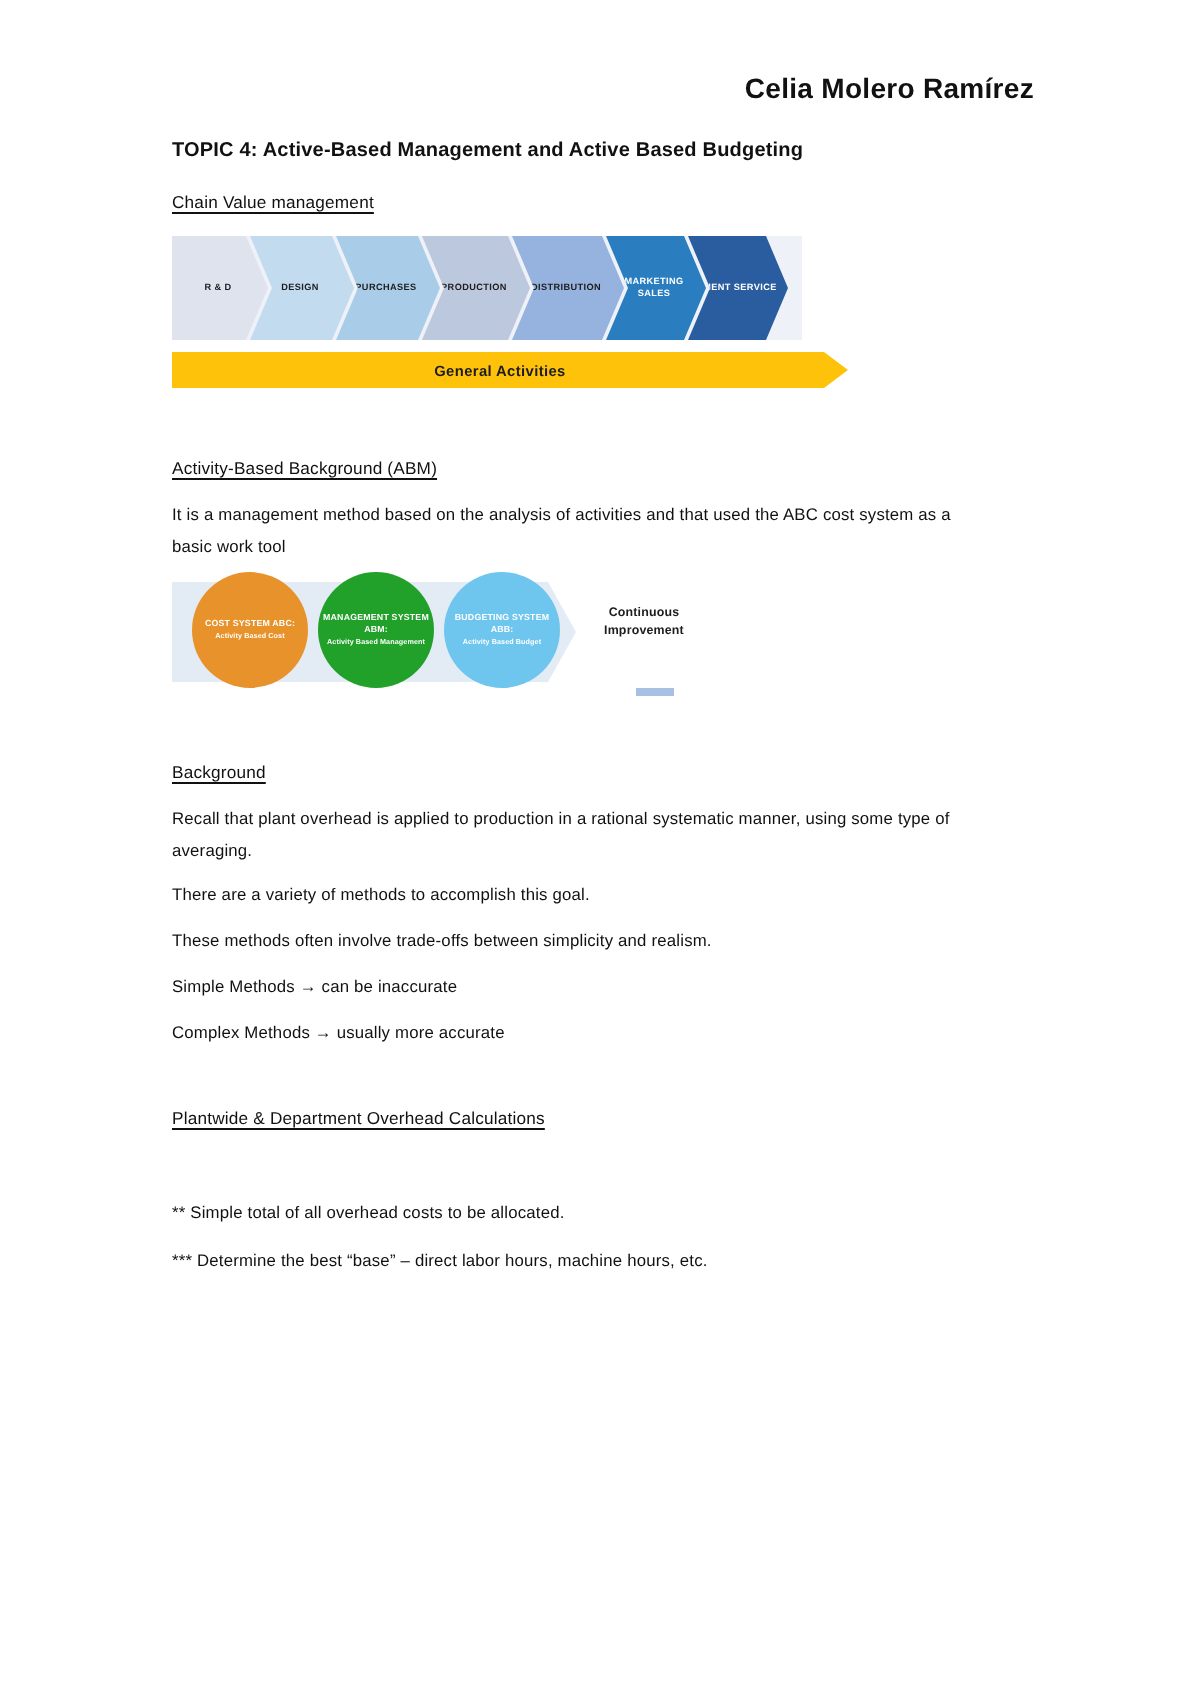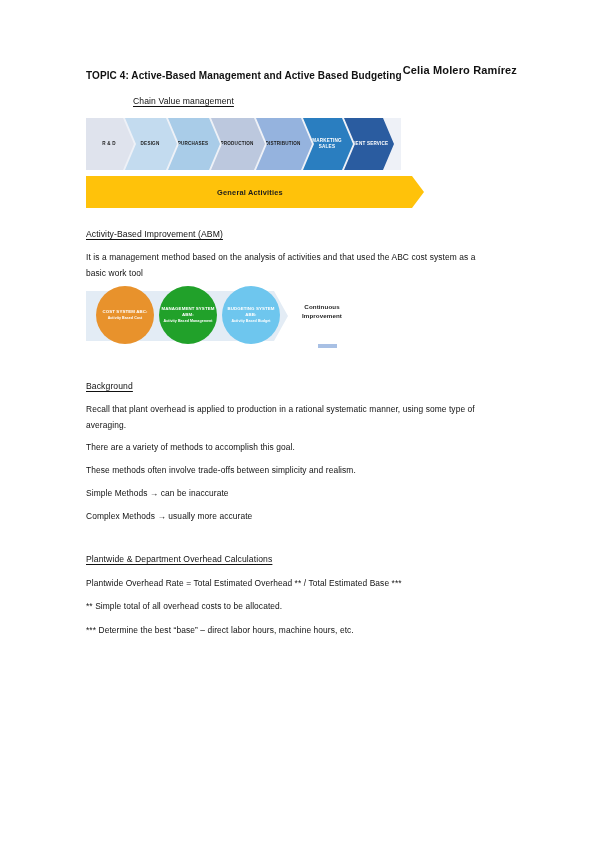--- a/index.html
+++ b/index.html
@@ -22,25 +22,24 @@
     background: #ffffff;
   }
 
   
   .author {
     position: absolute;
     top: 36px;
     left: 0;
     width: 517px;
     text-align: right;
-    font-size: 11px;
+    font-size: 14px;
     font-weight: bold;
     letter-spacing: 0.15px;
     color: #111111;
-    margin-top: 28px;
   }
 
   
   .topic-title {
     position: absolute;
     left: 86px;
     top: 70px;
     font-size: 10px;
     font-weight: bold;
     letter-spacing: 0.1px;
@@ -112,21 +111,21 @@
   .chev.notch {
     -webkit-clip-path: polygon(0 0, calc(100% - 11px) 0, 100% 50%, calc(100% - 11px) 100%, 0 100%, 11px 50%);
     clip-path: polygon(0 0, calc(100% - 11px) 0, 100% 50%, calc(100% - 11px) 100%, 0 100%, 11px 50%);
   }
 
   .ga-bar {
     position: absolute;
     left: 0;
     top: 58px;
     width: 338px;
-    height: 32px;
+    height: 18px;
     background: #ffc20a;
     -webkit-clip-path: polygon(0 0, calc(100% - 12px) 0, 100% 50%, calc(100% - 12px) 100%, 0 100%);
     clip-path: polygon(0 0, calc(100% - 12px) 0, 100% 50%, calc(100% - 12px) 100%, 0 100%);
     display: flex;
     align-items: center;
     justify-content: center;
     text-align: center;
   }
   .ga-label {
     font-size: 7.4px;
@@ -209,21 +208,21 @@
 </style>
 </head>
 <body>
 
 <div class="page">
 
   <div class="author">Celia Molero Ramírez</div>
 
   <div class="topic-title">TOPIC 4: Active-Based Management and Active Based Budgeting</div>
 
-  <div class="heading-ul" style="top:96px;margin-left:47px;">Chain Value management</div>
+  <div class="heading-ul" style="top:96px;">Chain Value management</div>
 
   <div class="vc-wrap">
     <div class="vc-band"></div>
     <div class="vc-chevrons" id="vc-chevrons">
         <div class="chev" style="background: rgb(223, 227, 237); color: rgb(29, 29, 29); width: 48px; z-index: 10;">
           <span>R &amp; D</span>
         </div>
         <div class="chev notch" style="background: rgb(195, 219, 239); color: rgb(29, 29, 29); width: 52px; z-index: 11;">
           <span>DESIGN</span>
         </div>
@@ -241,21 +240,21 @@
         </div>
         <div class="chev notch" style="background: rgb(42, 92, 160); color: rgb(255, 255, 255); width: 50px; z-index: 16;">
           <span>CLIENT SERVICE</span>
         </div>
       </div>
     <div class="ga-bar">
       <span class="ga-label">General Activities</span>
     </div>
   </div>
 
-  <div class="heading-ul" style="top:229px;">Activity-Based Improvement (ABM)</div>
+  <div class="heading-ul" style="top:229px;">Activity-Based Background (ABM)</div>
   <div class="para w-wide" style="top:250px;">It is a management method based on the analysis of activities and that used the ABC cost system as a basic work tool</div>
 
   <div class="abm-wrap">
     <div class="abm-band"></div>
 
     <div class="circle c-orange">
       <span class="c-main">COST SYSTEM ABC:</span>
       <span class="c-sub">Activity Based Cost</span>
     </div>
 
@@ -276,17 +275,16 @@
   <div class="heading-ul" style="top:381px;">Background</div>
 
   <div class="para w-wide" style="top:402px;">Recall that plant overhead is applied to production in a rational systematic manner, using some type of averaging.</div>
   <div class="para w-wide" style="top:440px;">There are a variety of methods to accomplish this goal.</div>
   <div class="para w-wide" style="top:463px;">These methods often involve trade-offs between simplicity and realism.</div>
   <div class="para w-wide" style="top:486px;">Simple Methods → can be inaccurate</div>
   <div class="para w-wide" style="top:509px;">Complex Methods → usually more accurate</div>
 
   <div class="heading-ul" style="top:554px;">Plantwide &amp; Department Overhead Calculations</div>
 
-  <div class="para w-wide" style="top:576px;">Plantwide Overhead Rate = Total Estimated Overhead ** / Total Estimated Base ***</div>
   <div class="para w-wide" style="top:599px;">** Simple total of all overhead costs to be allocated.</div>
   <div class="para w-wide" style="top:623px;">*** Determine the best “base” – direct labor hours, machine hours, etc.</div>
 
 </div>
 
 </body></html>

